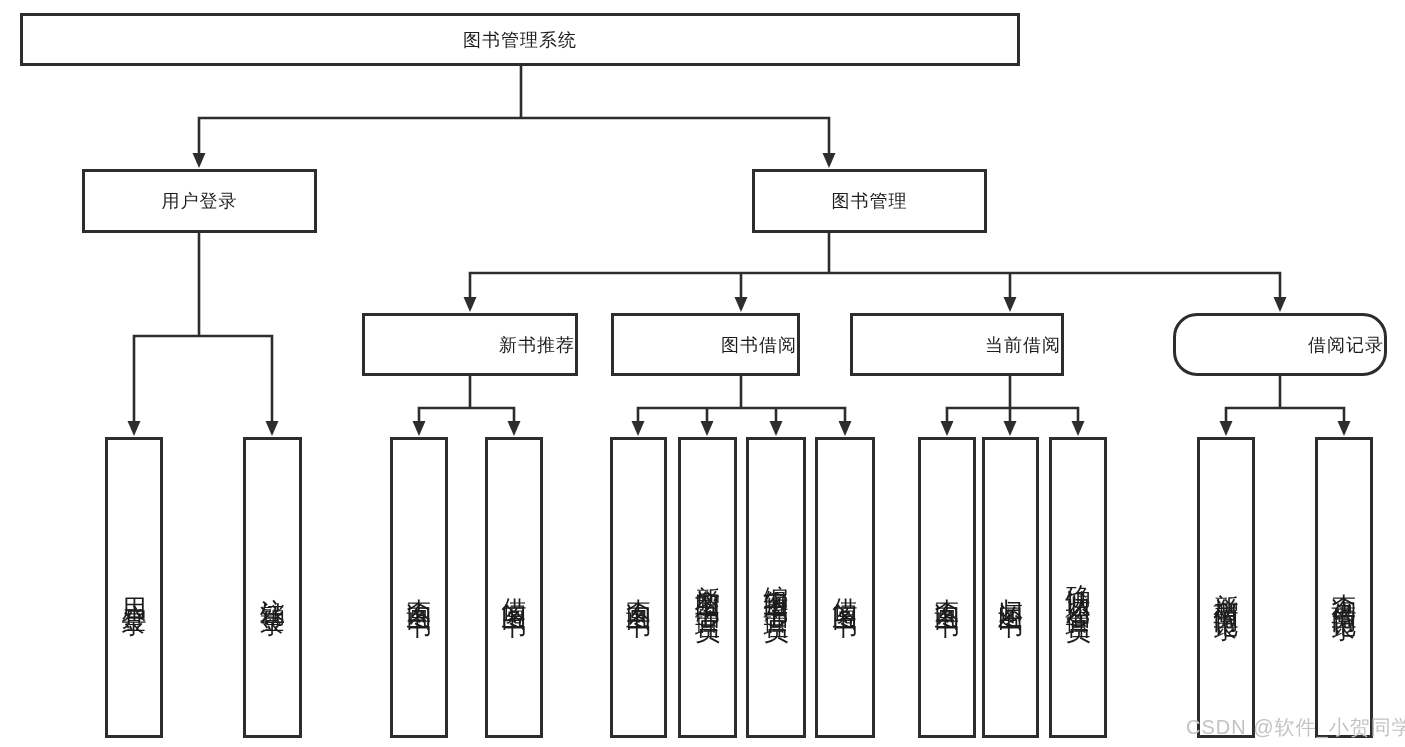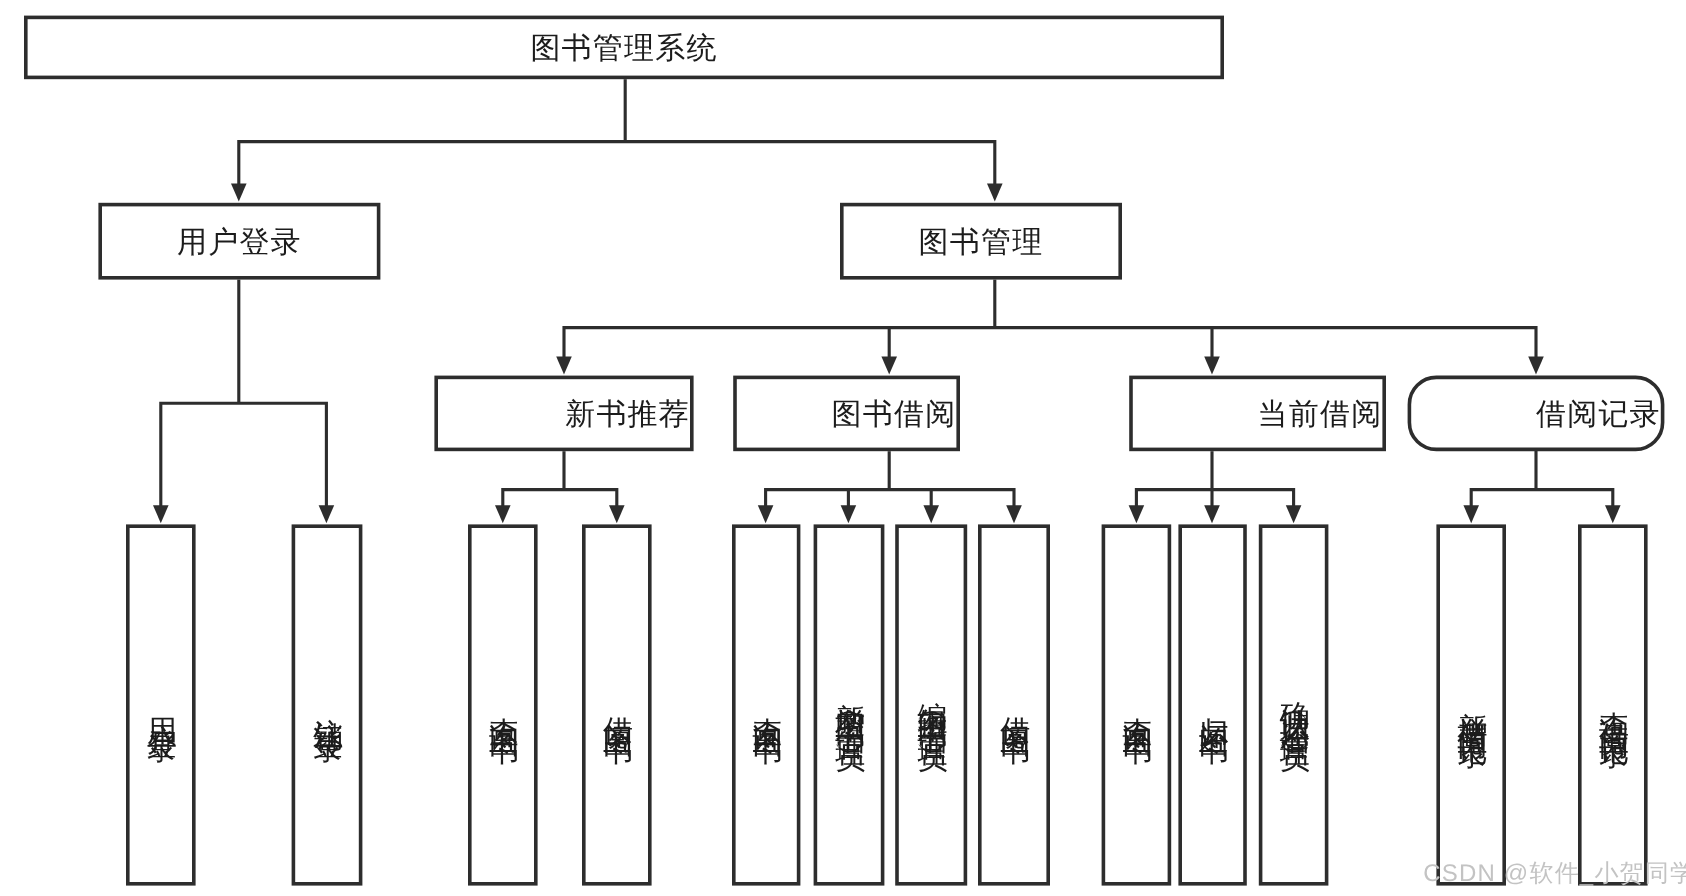--- a/index.html
+++ b/index.html
@@ -20,21 +20,21 @@
     position: absolute;
     box-sizing: border-box;
     background: #ffffff;
     border: 3px solid #2d2d2d;
     display: flex;
     align-items: center;
     justify-content: center;
     color: #1c1c1c;
     z-index: 1;
   }
-  .h-label { font-size: 25px; letter-spacing: 1px; white-space: nowrap; }
+  .h-label { font-size: 18px; letter-spacing: 1px; white-space: nowrap; }
   .v-wrap {
     writing-mode: vertical-rl;
     text-orientation: mixed;
     font-size: 25px;
     line-height: 1.08;
     letter-spacing: 5px;
     white-space: nowrap;
   }
   .root-box  { left: 20px;  top: 13px;  width: 1000px; height: 53px; }
   .lvl2-box  { top: 169px; height: 64px; width: 235px; }
@@ -103,31 +103,31 @@
     </g>
   </svg>
 
   <div class="box root-box">
     <span class="h-label">图书管理系统</span>
   </div>
 
   <div class="box lvl2-box" style="left:82px;">
     <span class="h-label">用户登录</span>
   </div>
-  <div class="box lvl2-box" style="left:700px;">
+  <div class="box lvl2-box" style="left:752px;">
     <span class="h-label">图书管理</span>
   </div>
 
   <div class="box lvl3-box" style="left:362px;width:216px;">
     <span class="h-label">新书推荐</span>
   </div>
   <div class="box lvl3-box" style="left:611px;width:189px;">
     <span class="h-label">图书借阅</span>
   </div>
-  <div class="box lvl3-box" style="left:941px;width:214px;">
+  <div class="box lvl3-box" style="left:850px;width:214px;">
     <span class="h-label">当前借阅</span>
   </div>
   <div class="box lvl3-box" style="left:1173px;width:214px;border-radius:24px;">
     <span class="h-label">借阅记录</span>
   </div>
 
   <div class="box leaf-box" style="left:105px;width:58px;">
     <span class="v-wrap">用户登录</span>
   </div>
   <div class="box leaf-box" style="left:243px;width:59px;">

